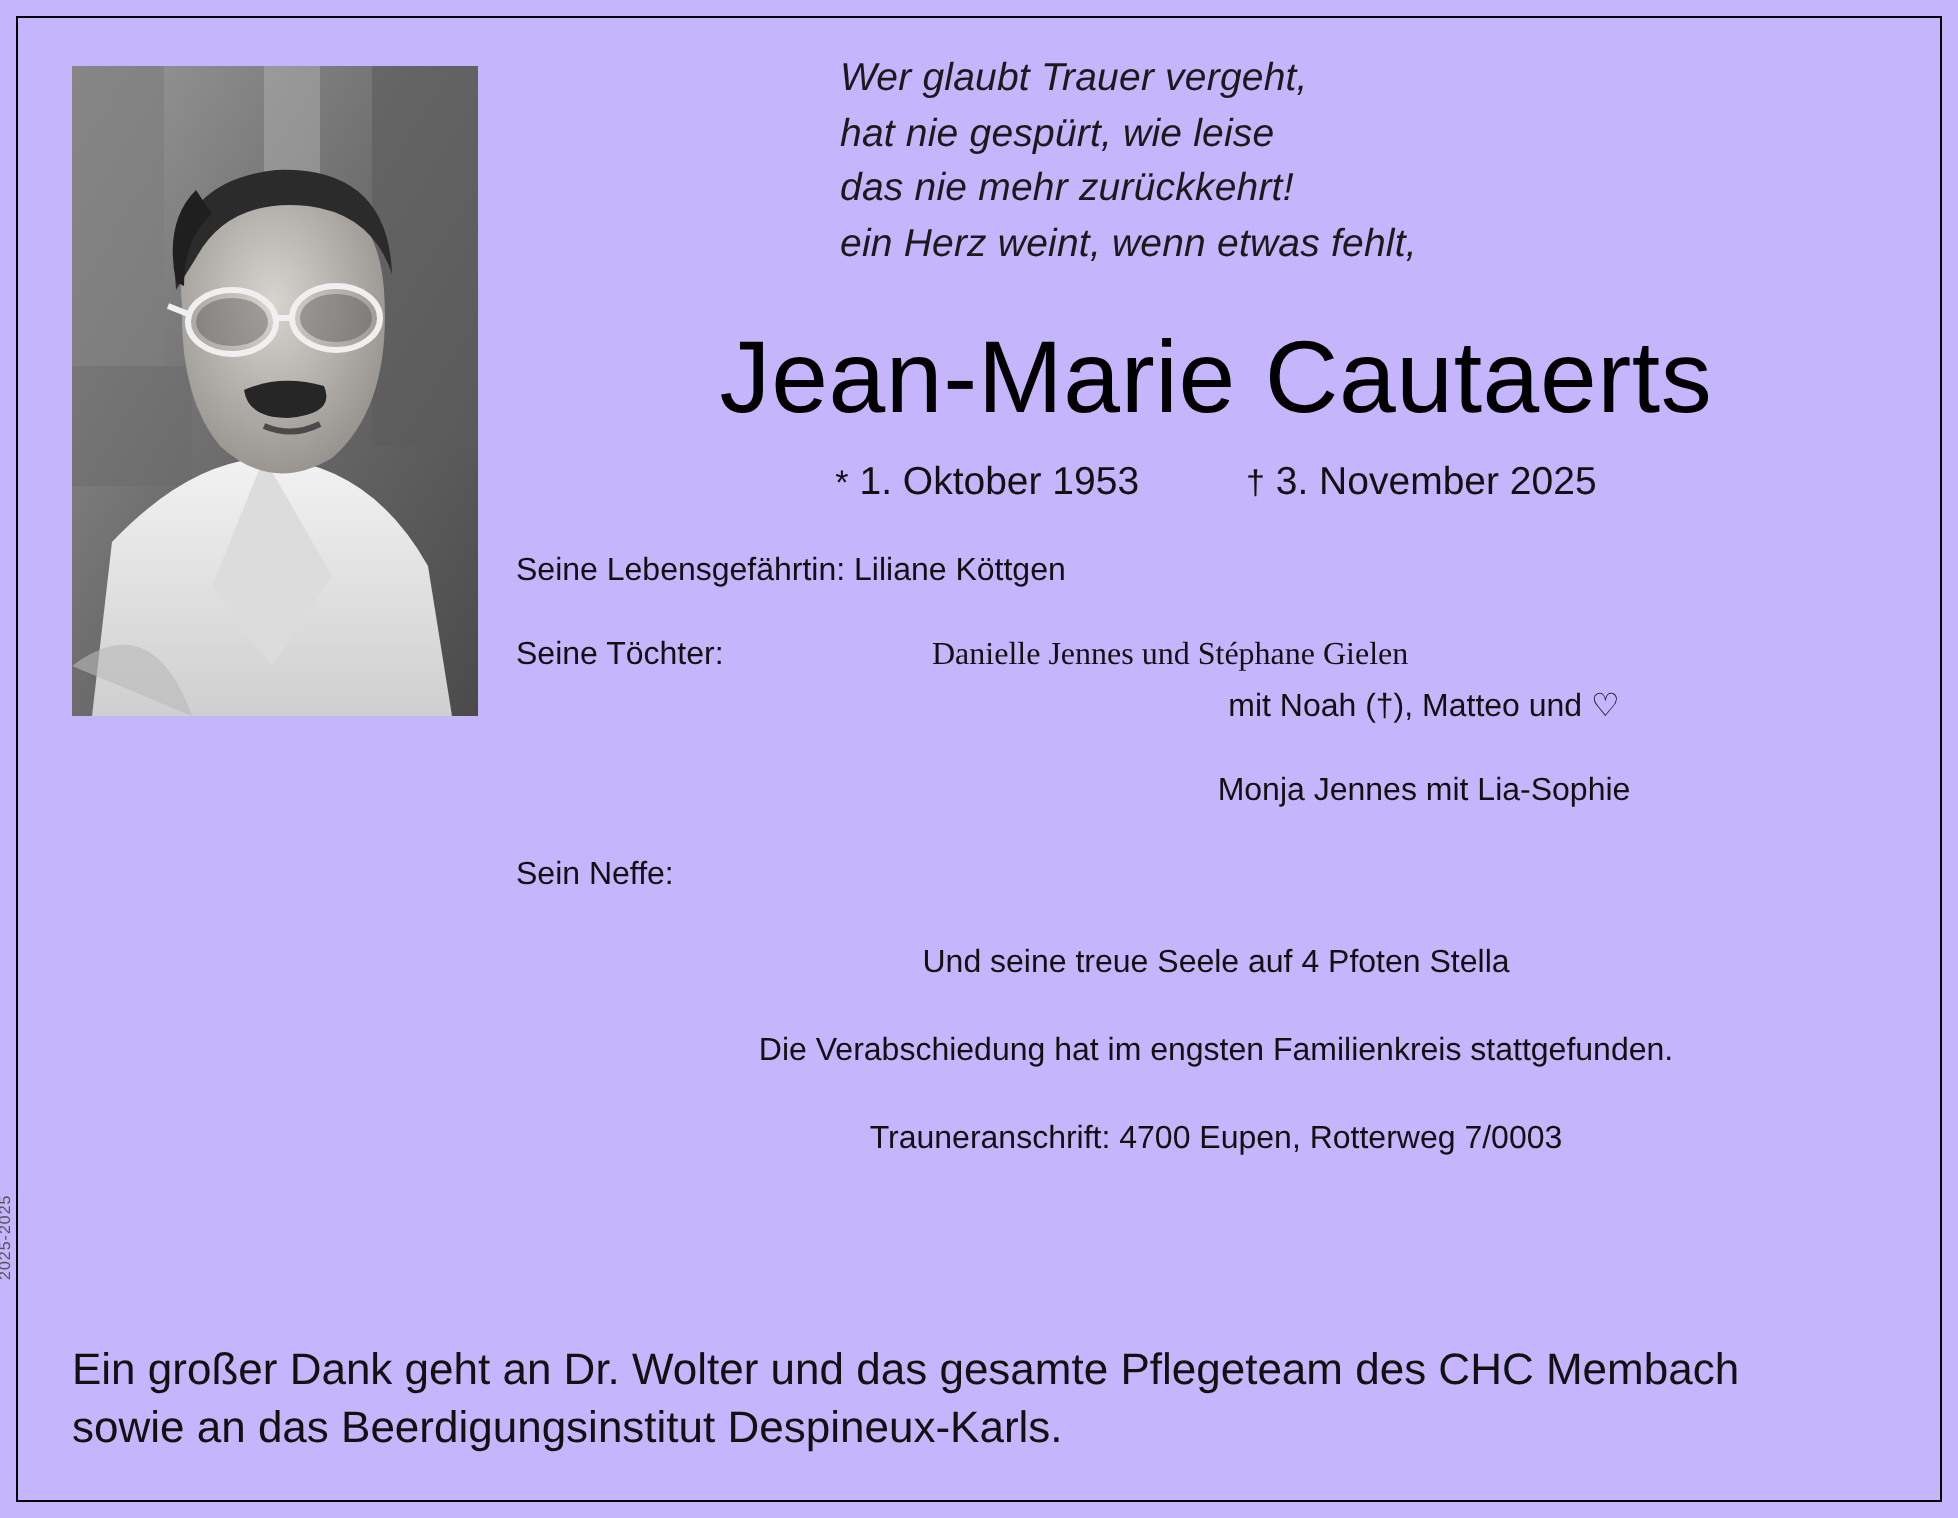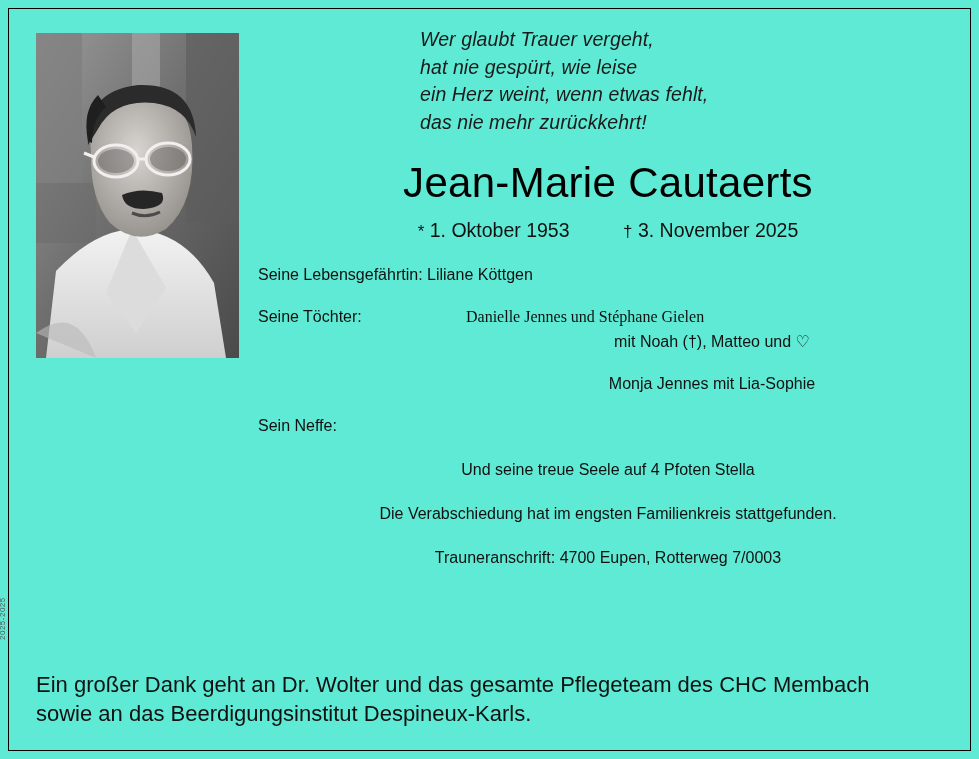--- a/index.html
+++ b/index.html
@@ -11,21 +11,21 @@
     width: 979px;
     height: 759px;
     font-family: "Liberation Sans", sans-serif;
     color: #111111;
     overflow: hidden;
   }
   .page {
     position: relative;
     width: 979px;
     height: 759px;
-    background: #5eead4;
+    background: #c4b5fd;
     box-sizing: border-box;
   }
   .border-frame {
     position: absolute;
     left: 8px;
     top: 8px;
     width: 963px;
     height: 743px;
     border: 1px solid #000000;
     box-sizing: border-box;
@@ -70,21 +70,21 @@
     line-height: 1.42;
     color: #1a1a1a;
     padding-left: 162px;
     letter-spacing: 0.1px;
   }
   .poem div {
     white-space: nowrap;
   }
   .name {
     text-align: center;
-    font-size: 42px;
+    font-size: 51px;
     letter-spacing: 0.3px;
     margin-top: 22px;
     color: #000000;
     font-weight: 400;
     white-space: nowrap;
   }
   .dates {
     text-align: center;
     font-size: 19.5px;
     margin-top: 12px;
@@ -193,22 +193,22 @@
       <path d="M96 180 Q110 186 124 179" stroke="#4a4a4a" stroke-width="3" fill="none"></path>
       <path d="M0 300 Q40 270 60 325 Z" fill="#b9b9b9" opacity="0.6"></path>
     </svg>
   </div>
 
   <div class="content">
 
     <div class="poem">
       <div>Wer glaubt Trauer vergeht,</div>
       <div>hat nie gespürt, wie leise</div>
+      <div>das nie mehr zurückkehrt!</div>
       <div>ein Herz weint, wenn etwas fehlt,</div>
-      <div>das nie mehr zurückkehrt!</div>
     </div>
 
     <div class="name">Jean-Marie Cautaerts</div>
 
     <div class="dates">
       <span class="birth">
         <span class="sym">*</span>
         <span>1. Oktober 1953</span>
       </span>
       <span class="death">

